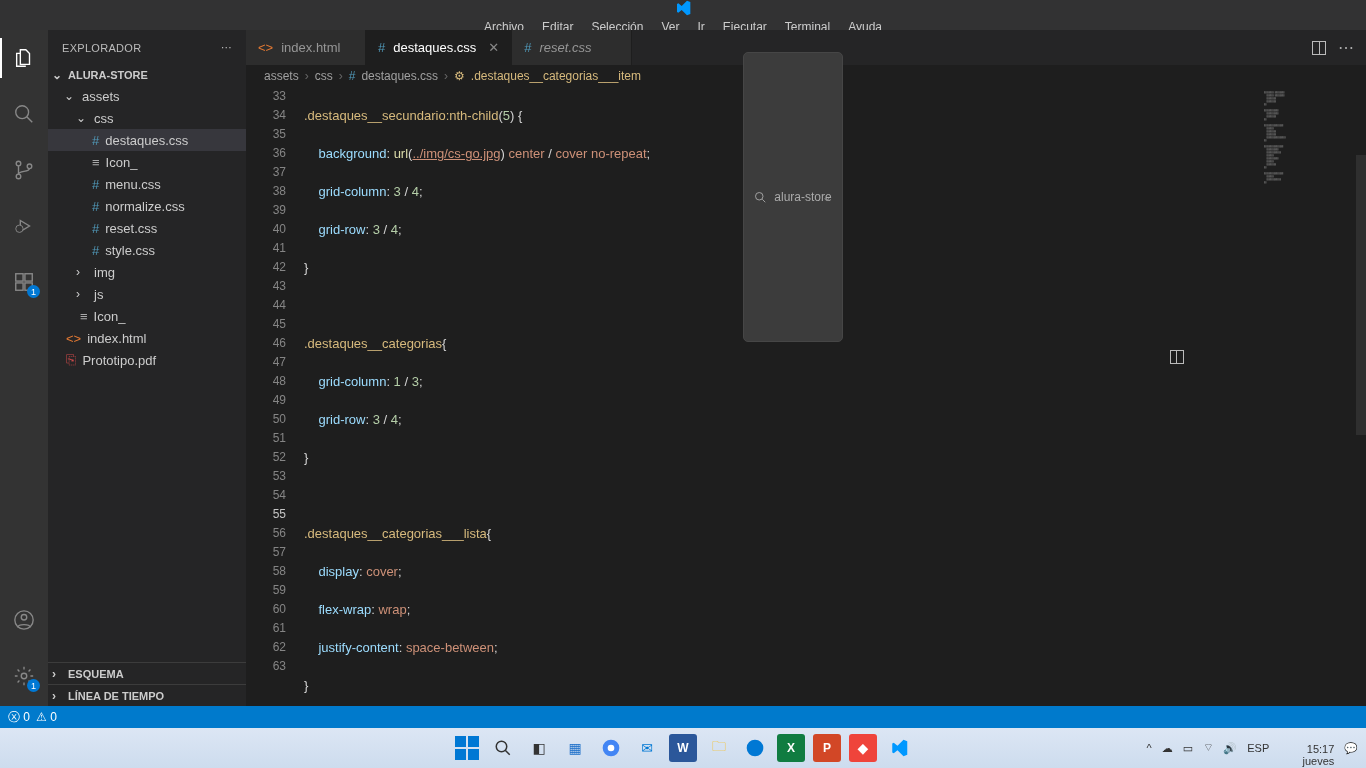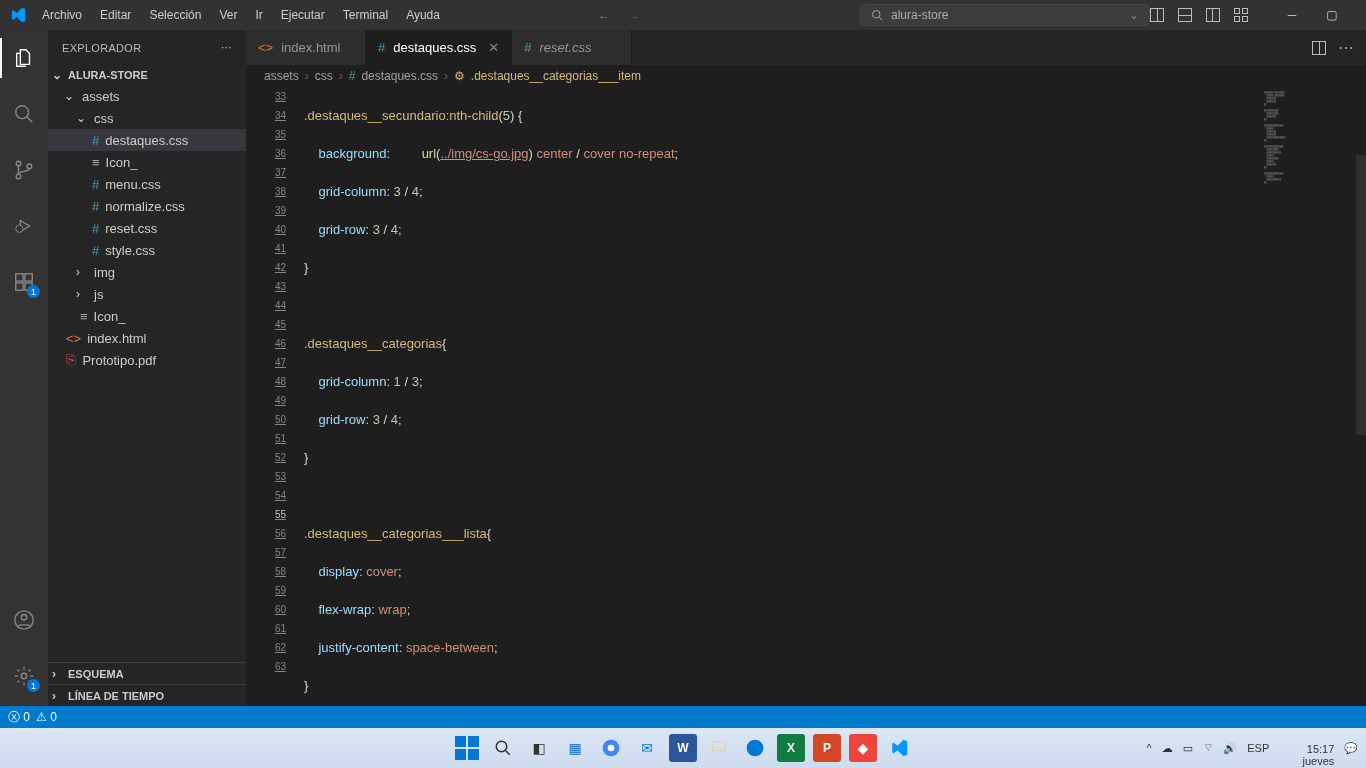--- a/index.html
+++ b/index.html
@@ -1,17 +1,17 @@
 <!DOCTYPE html>
 <html><head>
 <meta charset="utf-8">
 <style>
 * { margin: 0; padding: 0; box-sizing: border-box; font-family: "Segoe UI", Arial, sans-serif; user-select: none; }
 body { width: 1366px; height: 768px; overflow: hidden; background: #1e1e1e; display: flex; flex-direction: column; }
-.titlebar { height: 30px; background: #323233; display: flex; align-items: center; color: #ccc; font-size: 12px; }
+.titlebar { height: 30px; background: #323233; display: flex; align-items: center; color: #ccc; font-size: 12px; flex-direction: column; }
 .titlebar .vs-icon { width: 18px; height: 18px; margin: 0 8px 0 10px; display: flex; align-items: center; }
 .menubar { display: flex; gap: 2px; }
 .menubar-item { padding: 4px 8px; cursor: pointer; }
 .nav-arrows { display: flex; gap: 18px; margin-left: 150px; color: #888; }
 .search-box { flex: 0 0 290px; margin-left: 220px; height: 22px; background: #3c3c3c; border: 1px solid #464646; border-radius: 5px; display: flex; align-items: center; color: #aaa; padding: 0 10px; gap: 8px; font-size: 12px; position: relative; }
 .search-box .chev { position: absolute; right: 8px; color: #888; }
 .title-icons { margin-left: auto; display: flex; align-items: center; gap: 14px; padding-right: 10px; color: #bbb; }
 .layout-icon { width: 14px; height: 14px; border: 1px solid #bbb; display: inline-block; }
 .layout-icon.split-v::after { content:""; display:block; height:100%; width:50%; border-right:1px solid #bbb; }
 .layout-icon.split-h::after { content:""; display:block; width:100%; height:50%; border-bottom:1px solid #bbb; }
@@ -42,30 +42,30 @@
 .tab.active { background: #1e1e1e; color: #fff; }
 .tab .hash { color: #519aba; }
 .tab .html-icon { color: #e37933; }
 .tab .close { color: #888; margin-left: 4px; }
 .tabs-right { margin-left: auto; display: flex; align-items: center; gap: 12px; padding: 0 12px; color: #aaa; }
 .breadcrumb { height: 22px; display: flex; align-items: center; gap: 6px; padding-left: 18px; color: #a0a0a0; font-size: 12px; background: #1e1e1e; }
 .breadcrumb .hash { color: #519aba; }
 .breadcrumb .sel-yellow { color: #d7ba7d; }
 .breadcrumb .sep { color: #666; }
 .editor-body { flex: 1; display: flex; min-height: 0; position: relative; }
-.gutter { width: 58px; text-align: right; color: #858585; font-family: Consolas, monospace; font-size: 10px; line-height: 19px; padding-top: 0px; padding-right: 18px; text-decoration: underline; }
+.gutter { width: 58px; text-align: right; color: #858585; font-family: Consolas, monospace; font-size: 12px; line-height: 19px; padding-top: 0px; padding-right: 18px; }
 .code { flex: 1; font-family: Consolas, monospace; font-size: 13px; line-height: 19px; color: #d4d4d4; white-space: pre; position: relative; min-width: 0; }
 .code .line { height: 19px; }
 .minimap { width: 110px; background: #1e1e1e; position: relative; }
 .minimap-content { position: absolute; top: 4px; left: 8px; right: 8px; font-size: 2px; line-height: 3px; color: #555; font-family: monospace; white-space: pre; overflow: hidden; }
 .sel-yellow { color: #d7ba7d; }
 .prop { color: #9cdcfe; }
 .val { color: #ce9178; }
 .num { color: #b5cea8; }
-.fn { color: #dcdcaa; margin-left: 28px; }
+.fn { color: #dcdcaa; }
 .p { color: #d4d4d4; }
 .statusbar { height: 22px; background: #007acc; color: #fff; display: flex; align-items: center; font-size: 12px; padding: 0 8px; gap: 14px; }
 .statusbar .right { margin-left: auto; display: flex; gap: 14px; align-items: center; }
 .taskbar { height: 40px; background: linear-gradient(#dce6f4,#cddcee); display: flex; align-items: center; justify-content: center; position: relative; }
 .taskbar-icons { display: flex; gap: 8px; }
 .tb-icon { width: 28px; height: 28px; border-radius: 3px; display: flex; align-items: center; justify-content: center; font-size: 14px; }
 .tray { position: absolute; right: 8px; display: flex; align-items: center; gap: 10px; color: #333; font-size: 11px; }
 .tray .clock { text-align: right; line-height: 12px; margin-top: 25px; }
 .tb-ms { width: 24px; height: 24px; display: grid; grid-template-columns: 1fr 1fr; grid-template-rows: 1fr 1fr; gap: 2px; }
 .tb-ms div { background: #0078d4; }

